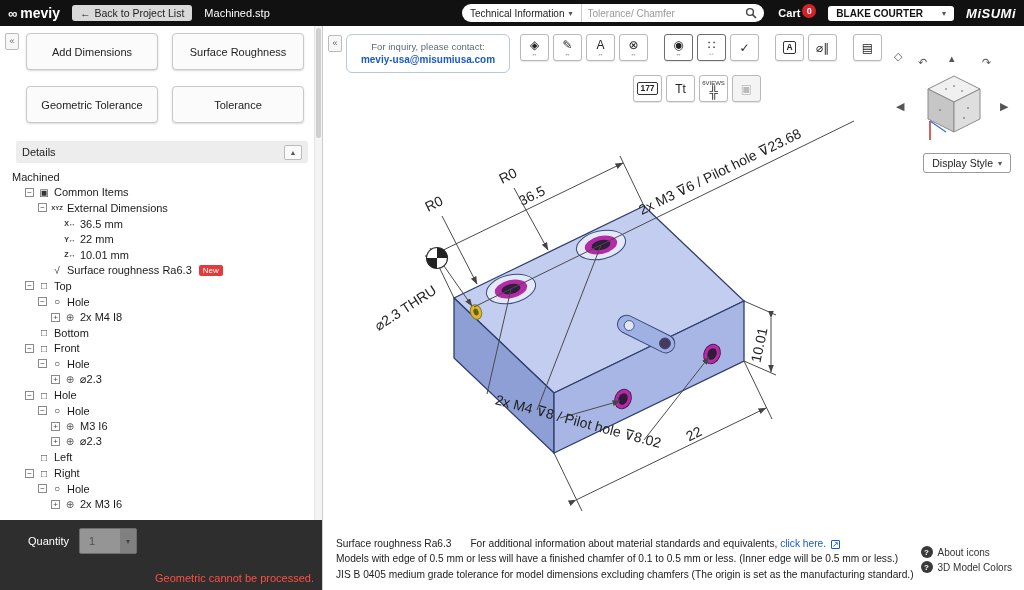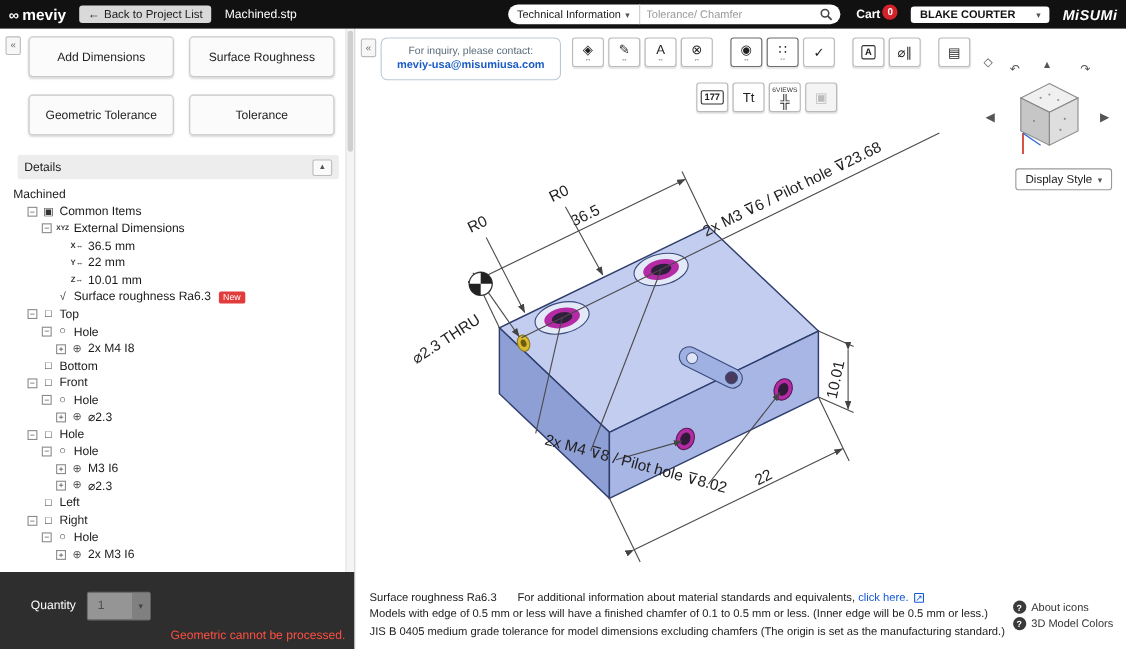--- a/index.html
+++ b/index.html
@@ -51,21 +51,21 @@
   .trow{display:flex;align-items:center;height:15.6px;gap:3px;white-space:nowrap;cursor:pointer;}
   .exp{width:9px;height:9px;border:1px solid #8a8a8a;font-size:8px;line-height:7px;
     text-align:center;color:#444;background:#fff;flex:none;}
   .exp-sp{width:9px;flex:none;}
   .ticon{width:14px;text-align:center;font-size:10px;color:#333;flex:none;}
   .ticon-xyz{font-size:6px;font-weight:bold;letter-spacing:0;}
   .ticon-dimx,.ticon-dimy,.ticon-dimz{font-size:7px;font-weight:bold;}
   .ticon-holeleaf{color:#555;}
   .badge-new{background:#e23b3b;color:#fff;font-size:8px;padding:1px 4px;border-radius:2px;margin-left:4px;}
   #qty-bar{position:absolute;left:0;right:0;bottom:0;height:70px;background:#2e2e2e;}
-  .qty-inner{display:flex;align-items:center;gap:10px;padding:18px 0 0 28px;}
+  .qty-inner{display:flex;align-items:center;gap:10px;padding:8px 0 0 28px;}
   .qty-label{color:#fff;font-size:11px;}
   .qty-select{width:58px;height:26px;background:#a8a8a8;border:1px solid #777;border-radius:2px;
     display:flex;align-items:center;color:#555;font-size:11px;opacity:.85;cursor:default;}
   .qty-select .val{flex:1;padding-left:9px;}
   .qty-select .dd{width:16px;height:100%;background:#8f8f8f;display:flex;align-items:center;
     justify-content:center;font-size:8px;color:#4a4a4a;}
   .qty-warning{position:absolute;right:8px;bottom:6px;color:#ff4f42;font-size:11px;}
   #sb-scroll{position:absolute;right:0;top:0;bottom:70px;width:8px;background:#f4f4f4;
     border-left:1px solid #e4e4e4;}
   #sb-thumb{position:absolute;top:2px;left:1px;width:5px;height:110px;background:#cfcfcf;border-radius:3px;}

